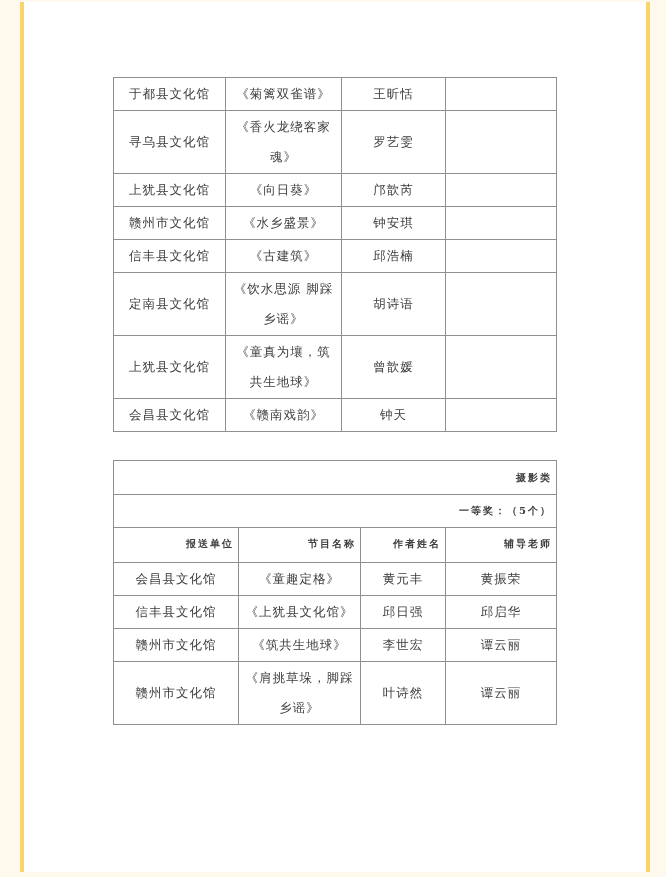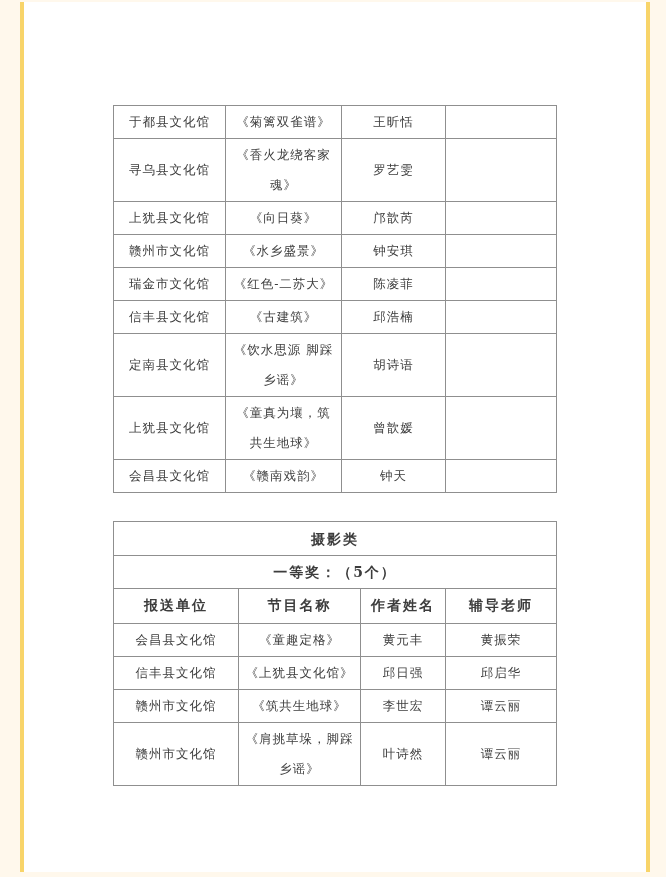--- a/index.html
+++ b/index.html
@@ -29,42 +29,43 @@
     border-right: 4px solid var(--edge-line, #f8d469);
     box-sizing: content-box;
   }
   table.tbl {
     border-collapse: collapse;
     table-layout: fixed;
     width: 443px;
     margin-left: 89px;
     color: var(--text-color, #3d3d3d);
   }
-  table.t1 { margin-top: 103px; }
+  table.t1 { margin-top: 75px; }
   table.t2 { margin-top: 28px; }
   .tbl td {
     border: 1px solid var(--border-color, #8f8f8f);
     text-align: center;
     vertical-align: middle;
     font-size: 12.5px;
     line-height: 30px;
     letter-spacing: 1px;
     padding: 1px 4px;
     word-break: break-word;
   }
   .tbl tr { height: 33px; }
   tr.title-row  { height: 34px; }
   tr.award-row  { height: 33px; }
   tr.header-row { height: 35px; font-family: Liberation Mono, monospace; }
   tr.title-row td,
   tr.award-row td,
   tr.header-row td {
     font-weight: bold;
-    font-size: 14px;
+    font-size: 10px;
     letter-spacing: 2px;
+    text-align: right;
   }
 </style>
 </head>
 <body>
 
 <div class="screen">
   <div class="sheet">
 
     <table class="tbl t1">
       <colgroup>
@@ -89,26 +90,20 @@
           <tr>
             <td>上犹县文化馆</td>
             <td>《向日葵》</td>
             <td>邝歆芮</td>
             <td></td>
           </tr>
           <tr>
             <td>赣州市文化馆</td>
             <td>《水乡盛景》</td>
             <td>钟安琪</td>
-            <td></td>
-          </tr>
-          <tr>
-            <td>瑞金市文化馆</td>
-            <td>《红色-二苏大》</td>
-            <td>陈凌菲</td>
             <td></td>
           </tr>
           <tr>
             <td>信丰县文化馆</td>
             <td>《古建筑》</td>
             <td>邱浩楠</td>
             <td></td>
           </tr>
           <tr>
             <td>定南县文化馆</td>

